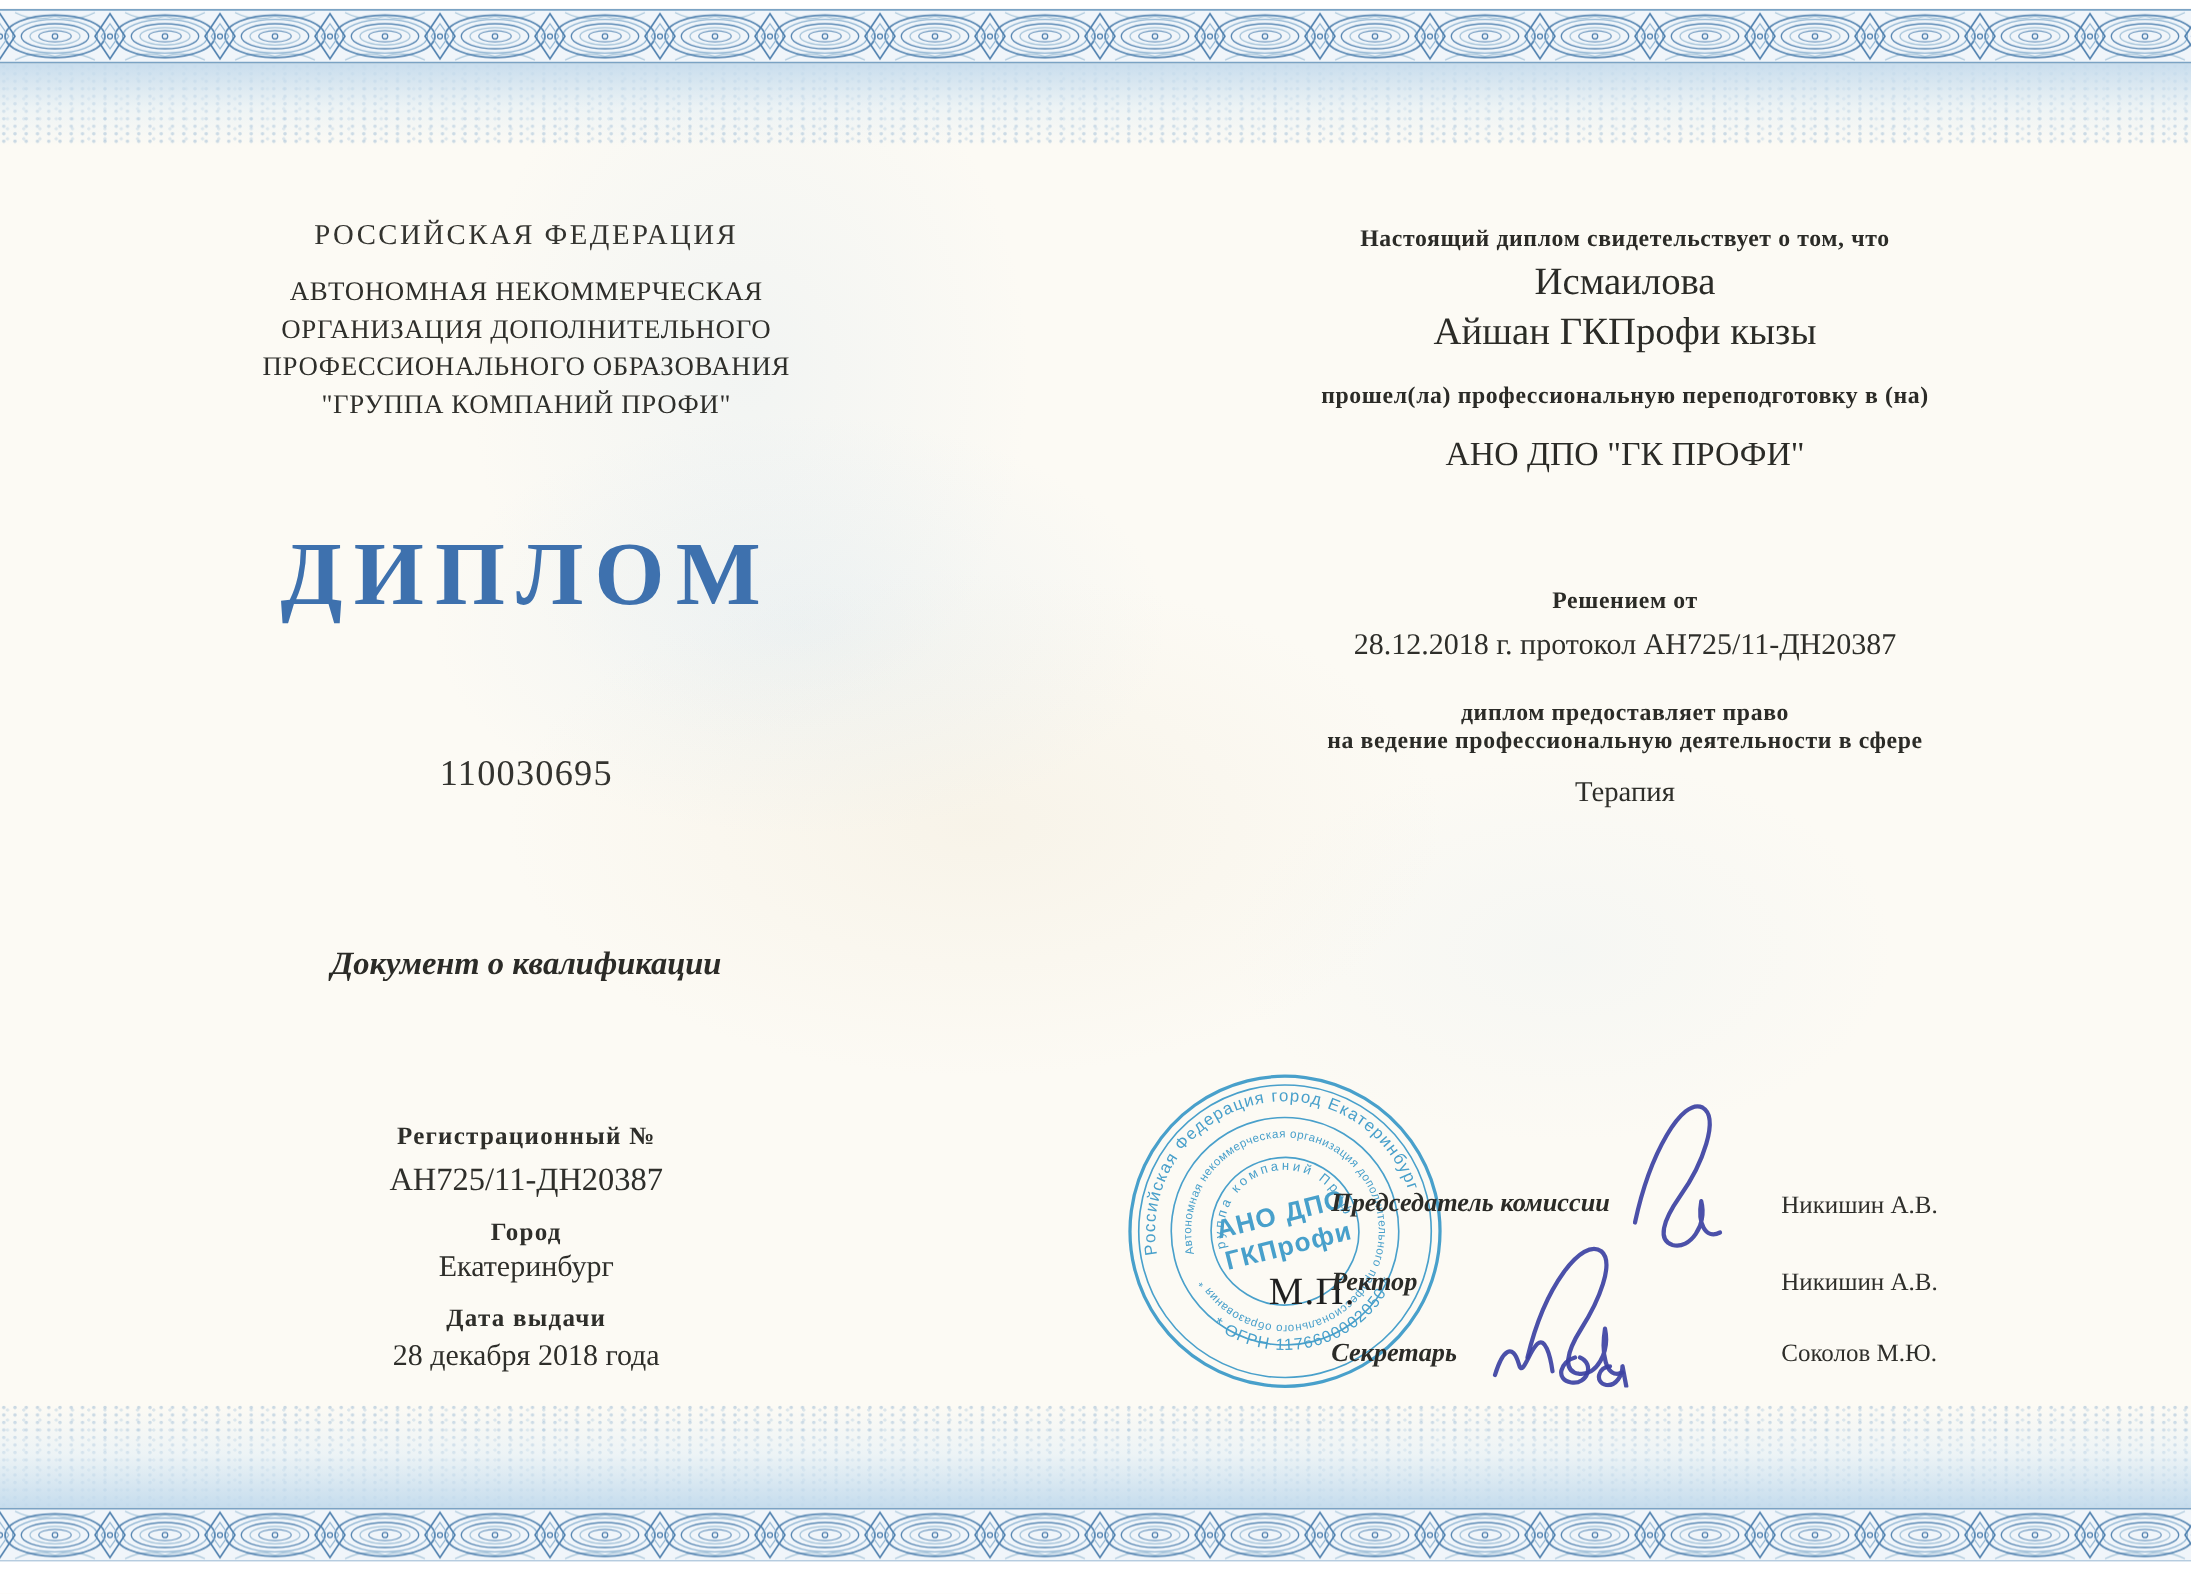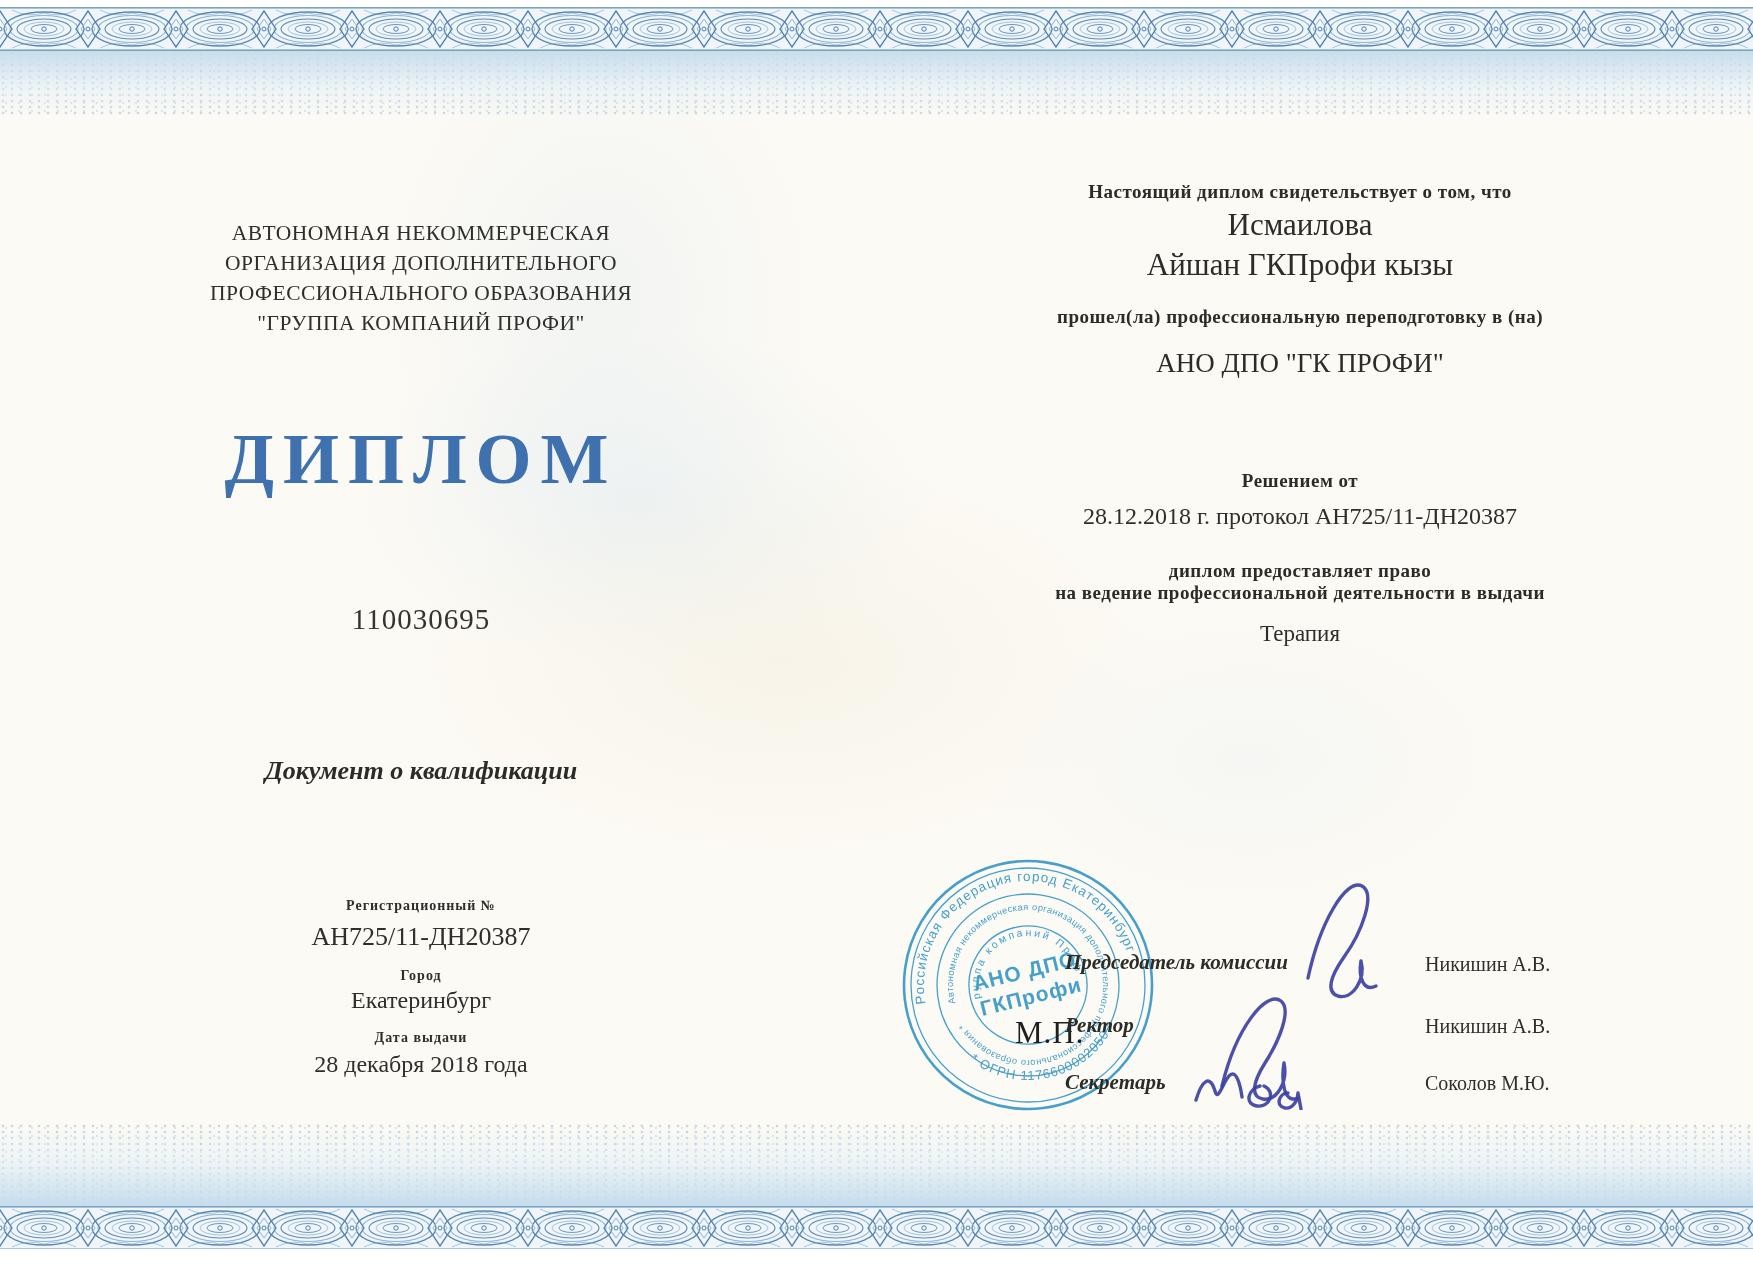--- a/index.html
+++ b/index.html
@@ -43,21 +43,21 @@
   .country{font-size:23px;letter-spacing:2px;color:#33332f;}
   .org-line{font-size:21.5px;line-height:30px;letter-spacing:0.5px;color:#2e2e2a;}
   .diploma-title{
     font-family:"Liberation Serif", serif;
     font-size:72px;font-weight:700;letter-spacing:9px;
     color:#3e71ae;
   }
   .diploma-sub{font-size:25px;font-weight:700;letter-spacing:2.5px;color:#3f74b2;}
   .blank-number{font-size:29px;letter-spacing:1px;color:#33332f;}
   .doc-type{font-size:26px;font-weight:700;font-style:italic;color:#2b2b27;}
-  .small-label{font-size:14px;font-weight:700;letter-spacing:1px;color:#2e2e2a;}
+  .small-label{font-size:20px;font-weight:700;letter-spacing:1px;color:#2e2e2a;}
   .value{font-size:24px;color:#2e2e2a;}
   .reg-value{font-size:26px;}
 
   .intro{font-size:19px;font-weight:700;letter-spacing:0.5px;color:#2b2b27;}
   .person{font-size:31px;color:#2b2b27;}
   .org-name{font-size:27px;color:#2b2b27;}
   .decision-value{font-size:24px;color:#2e2e2a;}
   .field-value{font-size:23px;color:#2e2e2a;}
 
   .sig-role{font-size:21px;font-style:italic;font-weight:700;color:#2b2b27;}
@@ -94,20 +94,23 @@
         <path d="M 76,22 L 88,4 L 100,22 L 88,40 Z" fill="none" stroke="#4e7fae" stroke-width="1.3"></path>
         <path d="M 81,22 L 88,12 L 95,22 L 88,32 Z" fill="none" stroke="#8fb4d2" stroke-width="1"></path>
         <circle cx="88" cy="22" r="2" fill="none" stroke="#4e7fae" stroke-width="1"></circle>
       </pattern>
     </defs>
     <rect width="1753" height="44" fill="url(#gpat)"></rect>
   </svg>
 
   <div class="abs speckle" style="top:51px;height:66px;"></div>
 
+  <div class="abs col-left t-center" style="top:175px;">
+    <div class="country">РОССИЙСКАЯ ФЕДЕРАЦИЯ</div>
+  </div>
 
   <div class="abs col-left t-center" style="top:218px;">
     <div class="org-line">АВТОНОМНАЯ НЕКОММЕРЧЕСКАЯ</div>
     <div class="org-line">ОРГАНИЗАЦИЯ ДОПОЛНИТЕЛЬНОГО</div>
     <div class="org-line">ПРОФЕССИОНАЛЬНОГО ОБРАЗОВАНИЯ</div>
     <div class="org-line">"ГРУППА КОМПАНИЙ ПРОФИ"</div>
   </div>
 
   <div class="abs col-left t-center" style="top:418px;">
     <div class="diploma-title">ДИПЛОМ</div>
@@ -147,21 +150,21 @@
   </div>
 
   <div class="abs col-right t-center" style="top:470px;">
     <div class="intro">Решением от</div>
   </div>
   <div class="abs col-right t-center" style="top:503px;">
     <div class="decision-value">28.12.2018 г. протокол АН725/11-ДН20387</div>
   </div>
   <div class="abs col-right t-center" style="top:560px;">
     <div class="intro">диплом предоставляет право</div>
-    <div class="intro">на ведение профессиональной деятельности в выдачи</div>
+    <div class="intro">на ведение профессиональную деятельности в сфере</div>
   </div>
   <div class="abs col-right t-center" style="top:621px;">
     <div class="field-value">Терапия</div>
   </div>
 
   <svg class="abs stamp-svg" style="left:893px;top:850px;" width="270" height="270" viewBox="0 0 270 270">
     <g transform="rotate(-14 135 135)" opacity="0.88">
       <circle cx="135" cy="135" r="124" fill="none" stroke="#2f93c5" stroke-width="2.6"></circle>
       <circle cx="135" cy="135" r="117" fill="none" stroke="#2f93c5" stroke-width="1.3"></circle>
       <circle cx="135" cy="135" r="91" fill="none" stroke="#2f93c5" stroke-width="1.3"></circle>

